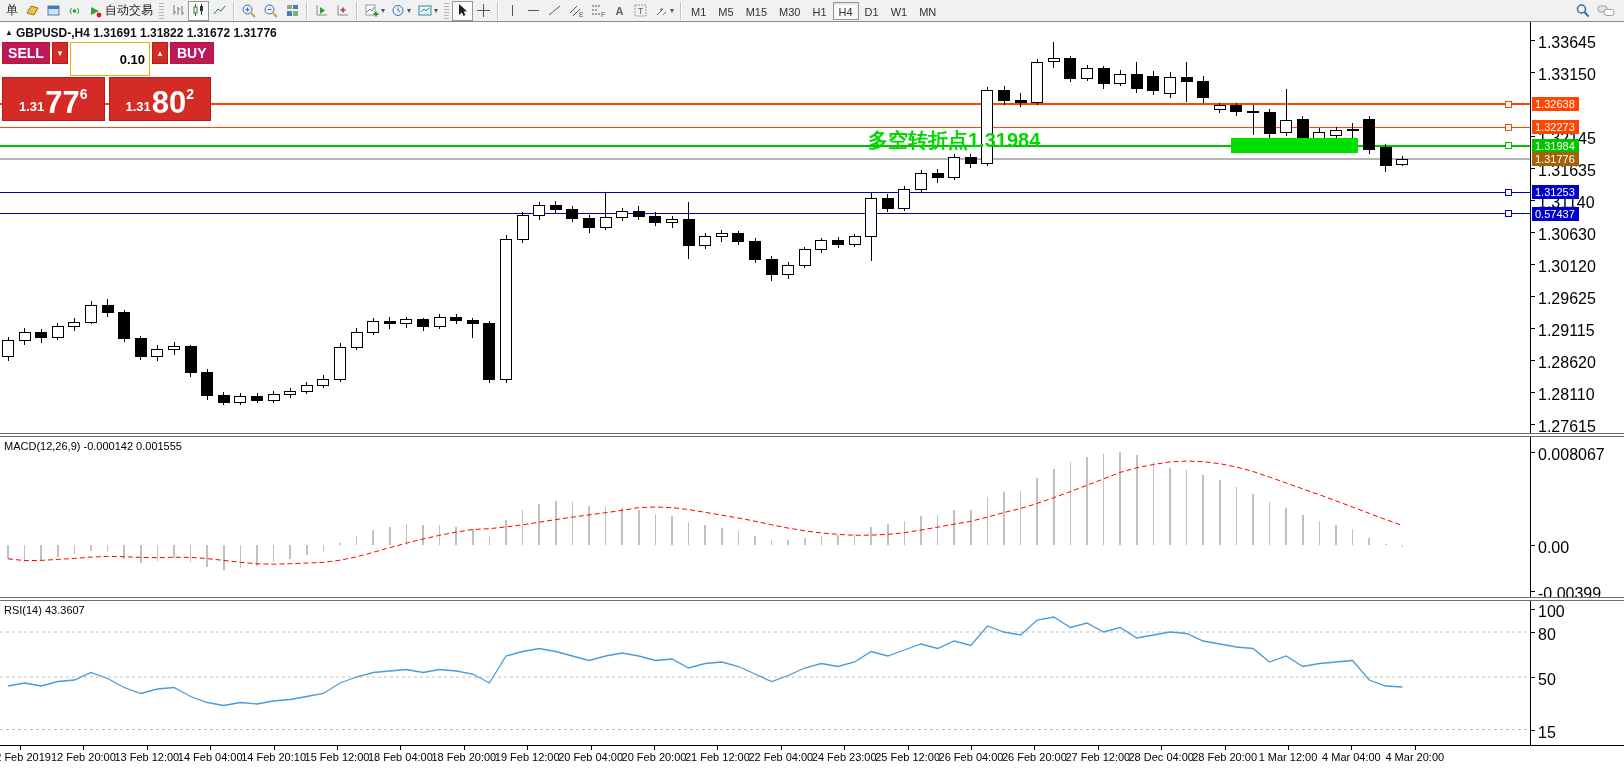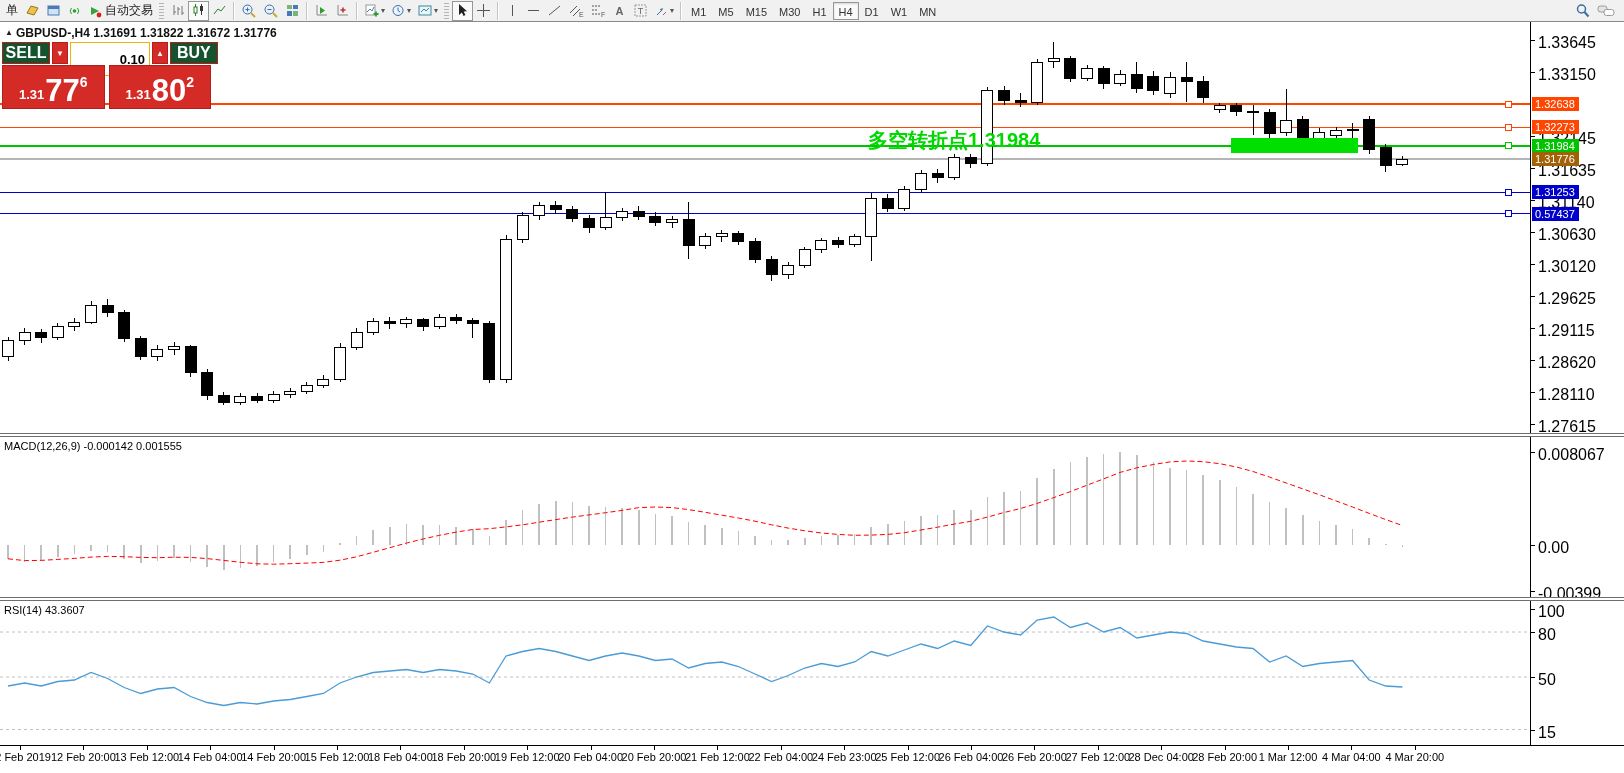--- a/index.html
+++ b/index.html
@@ -34,22 +34,22 @@
   .ind-label{position:absolute;left:4px;font-size:11px;color:#000;z-index:3;white-space:nowrap;}
   .chart-title{position:absolute;left:5px;top:26px;font-size:12px;font-weight:bold;color:#111;z-index:5;white-space:nowrap;}
   .chart-title .tri{font-size:8px;vertical-align:2px;margin-right:3px;color:#222;}
   
   .time-axis{position:absolute;top:745px;left:0;width:1624px;height:28px;border-top:1px solid #000;background:#fff;box-sizing:border-box;}
   .xtick{position:absolute;top:0;width:1px;height:4px;background:#000;}
   .xlabel{position:absolute;top:5px;transform:translateX(-50%);font-size:11px;color:#000;white-space:nowrap;}
   
   .trade-panel{position:absolute;left:2px;top:42px;width:209px;z-index:6;font-family:"Liberation Sans",sans-serif;}
   .tp-row1{display:flex;height:22px;}
-  .tp-row2{display:flex;height:44px;margin-top:1px;}
-  .tp-btn{background:#14532d;color:#fff;border:1px solid #b01f1b;font-weight:bold;font-size:16px;
+  .tp-row2{display:flex;height:44px;margin-top:13px;}
+  .tp-btn{background:#be185d;color:#fff;border:1px solid #b01f1b;font-weight:bold;font-size:14px;
           display:flex;align-items:center;justify-content:center;}
   .tp-sell{width:48px;} .tp-buy{width:50px;margin-left:2px;}
   .vol-btn{width:16px;background:#d42b26;border:1px solid #b01f1b;color:#fff;font-size:8px;
            display:flex;align-items:center;justify-content:center;margin-left:2px;}
   .vol-input{width:70px;margin-left:2px;border:1px solid #eab308;font-size:13px;font-weight:bold;
              text-align:right;padding:16px 4px;color:#000;}
   .tp-price{flex:1;background:#d42b26;border:1px solid #b01f1b;color:#fff;display:flex;
             align-items:flex-end;justify-content:center;padding-bottom:2px;}
   .tp-price + .tp-price{margin-left:4px;}
   .tp-small{font-size:13px;font-weight:bold;margin:0 1px 4px 0;}
@@ -574,21 +574,21 @@
 <div class="time-axis" id="time-axis">
     <div class="xtick" style="left: 20px;"></div>
     <div class="xlabel" style="left: 20px;">12 Feb 2019</div>
     <div class="xtick" style="left: 83.4px;"></div>
     <div class="xlabel" style="left: 83.4px;">12 Feb 20:00</div>
     <div class="xtick" style="left: 146.8px;"></div>
     <div class="xlabel" style="left: 146.8px;">13 Feb 12:00</div>
     <div class="xtick" style="left: 210.2px;"></div>
     <div class="xlabel" style="left: 210.2px;">14 Feb 04:00</div>
     <div class="xtick" style="left: 273.6px;"></div>
-    <div class="xlabel" style="left: 273.6px;">14 Feb 20:00</div>
+    <div class="xlabel" style="left: 273.6px;">14 Feb 20:10</div>
     <div class="xtick" style="left: 337px;"></div>
     <div class="xlabel" style="left: 337px;">15 Feb 12:00</div>
     <div class="xtick" style="left: 400.4px;"></div>
     <div class="xlabel" style="left: 400.4px;">18 Feb 04:00</div>
     <div class="xtick" style="left: 463.8px;"></div>
     <div class="xlabel" style="left: 463.8px;">18 Feb 20:00</div>
     <div class="xtick" style="left: 527.2px;"></div>
     <div class="xlabel" style="left: 527.2px;">19 Feb 12:00</div>
     <div class="xtick" style="left: 590.6px;"></div>
     <div class="xlabel" style="left: 590.6px;">20 Feb 04:00</div>

